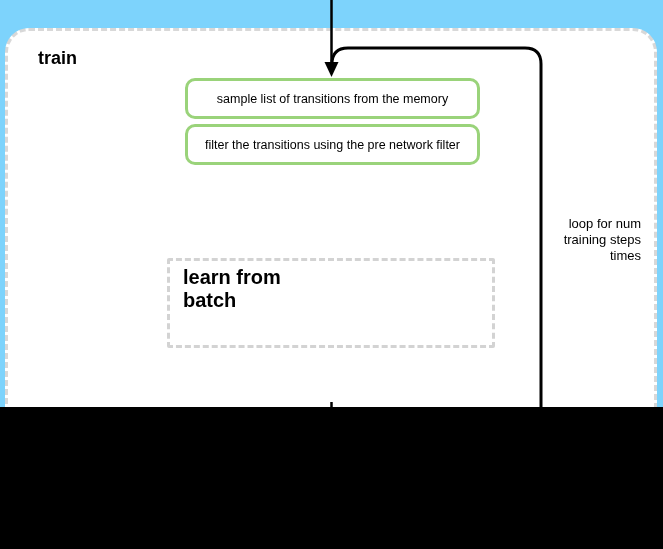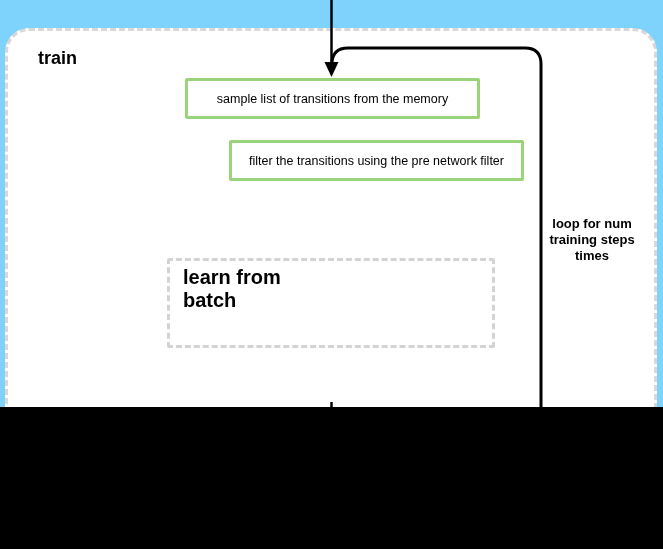--- a/index.html
+++ b/index.html
@@ -47,29 +47,29 @@
   }
   
   .node {
     position: absolute;
     left: 185px;
     width: 295px;
     height: 41px;
     box-sizing: border-box;
     background: #FFFFFF;
     border: 3px solid #9AD37A;
-    border-radius: 2px;
+    border-radius: 10px;
     display: flex;
     align-items: center;
     justify-content: center;
     font-size: 12.5px;
     white-space: nowrap;
   }
   .node-1 { top: 78px; }
-  .node-2 { top: 140px; margin-left: 44px; }
+  .node-2 { top: 124px; }
   .node-3 { top: 198px; }
   .node-4 { top: 366px; }
   
   .learn-box {
     position: absolute;
     left: 167px;
     top: 258px;
     width: 328px;
     height: 90px;
     box-sizing: border-box;
@@ -86,23 +86,23 @@
     font-weight: bold;
     line-height: 23px;
   }
   
   .loop-label {
     position: absolute;
     left: 543px;
     top: 216px;
     width: 98px;
     font-size: 13px;
-    font-weight: bold;
+    font-weight: normal;
     line-height: 16px;
-    text-align: center;
+    text-align: right;
   }
 </style>
 </head>
 <body>
 
 <div id="stage">
 
   <div class="train-container"></div>
 
   <svg class="lines" viewBox="0 0 663 549" aria-hidden="true">

